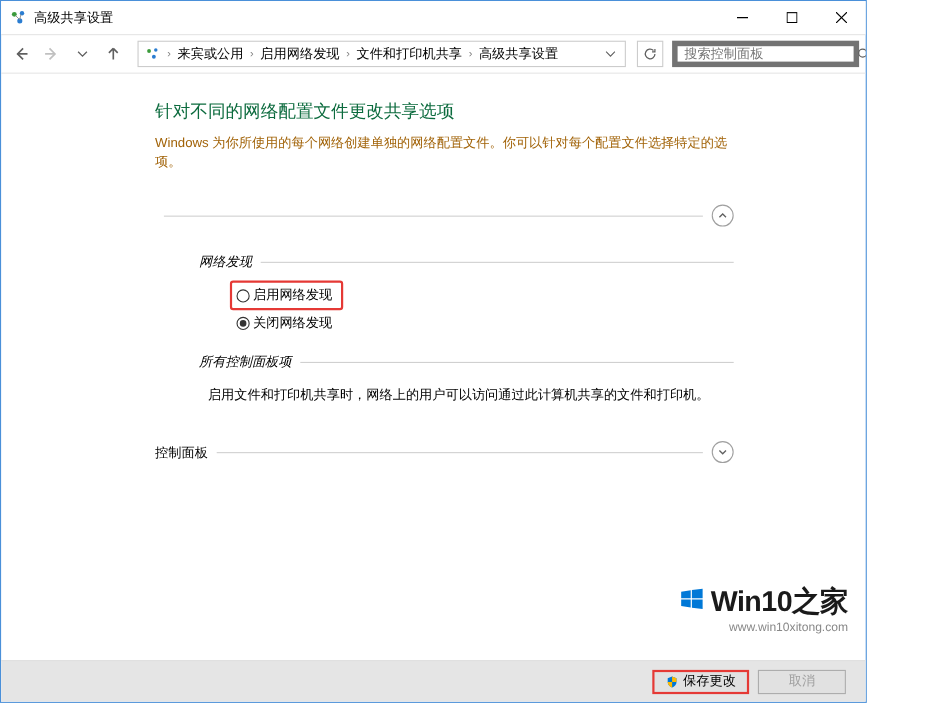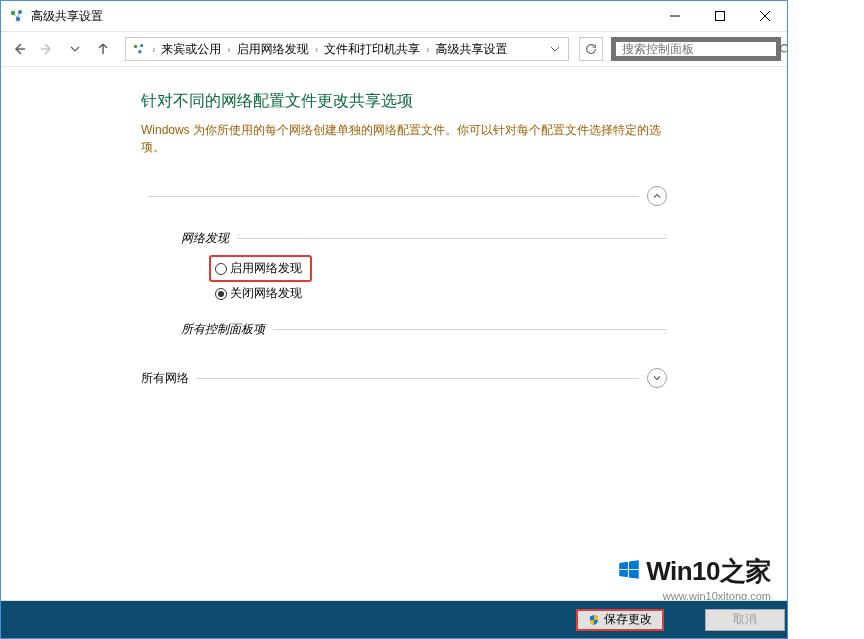--- a/index.html
+++ b/index.html
@@ -42,28 +42,28 @@
   .section-title { font-size: 12px; }
   .section-line { flex: 1; border-top: 1px solid #d0d0d0; margin-left: 8px; }
   .section-desc { font-size: 12px; padding: 4px 0 10px 24px; line-height: 1.6; }
   .radio-group { padding-left: 44px; }
   .radio-item { display: flex; align-items: center; gap: 3px; font-size: 12px; padding: 1px 0; }
   .radio-circle { width: 12px; height: 12px; border: 1px solid #333; border-radius: 50%; display: inline-flex; align-items: center; justify-content: center; flex-shrink: 0; }
   .radio-circle.selected::after { content: ""; width: 6px; height: 6px; background: #333; border-radius: 50%; }
   .highlight-box { display: inline-flex; border: 2px solid #e53935; border-radius: 3px; padding: 2px 8px 2px 4px; align-items: center; gap: 4px; }
 
   
-  .footer { height: 38px; background: #0c4a6e; border-top: 1px solid #e0e0e0; display: flex; align-items: center; justify-content: flex-end; padding: 0 2px; gap: 20px; position: relative; }
+  .footer { height: 38px; background: #e5e5e5; border-top: 1px solid #e0e0e0; display: flex; align-items: center; justify-content: flex-end; padding: 0 18px; gap: 8px; position: relative; }
   .footer-btn { min-width: 80px; height: 22px; border: 1px solid #adadad; background: #e1e1e1; display: flex; align-items: center; justify-content: center; gap: 4px; font-size: 12px; cursor: pointer; padding: 0 10px; }
-  .footer-btn.disabled { color: #a0a0a0; cursor: default; margin-left: 21px; }
+  .footer-btn.disabled { color: #a0a0a0; cursor: default; }
   .footer-btn.highlighted { border: 2px solid #e53935; }
   .shield { width: 12px; height: 12px; }
 
   
-  .watermark { position: absolute; right: 16px; bottom: 36px; text-align: right; }
+  .watermark { position: absolute; right: 16px; bottom: 61px; text-align: right; }
   .watermark .big { font-size: 26px; font-weight: 600; color: #1a1a1a; letter-spacing: -0.5px; }
   .watermark .small { font-size: 11px; color: #888; }
   .win-logo { display: inline-block; vertical-align: middle; margin-right: 4px; }
 </style>
 </head>
 <body>
 
 <div class="window">
 
   <div class="titlebar">
@@ -188,24 +188,25 @@
         <div class="radio-item" style="margin-top:2px; padding-left:6px">
           <span class="radio-circle selected"></span>
           <span>关闭网络发现</span>
         </div>
       </div>
 
       <div class="section-title-row" style="margin-top:18px">
         <span class="section-title">所有控制面板项</span>
         <span class="section-line"></span>
       </div>
+      <div class="section-desc">启用文件和打印机共享时，网络上的用户可以访问通过此计算机共享的文件和打印机。</div>
     </div>
 
     <div class="profile-header" style="margin-top:12px">
-      <span class="profile-label">所有网络</span>
+      <span class="profile-label">控制面板</span>
       <span class="profile-line"></span>
       <span class="chevron-circle">
         <svg width="10" height="10" viewBox="0 0 10 10">
             <path d="M2 3.5 L5 6.5 L8 3.5" fill="none" stroke="#606060" stroke-width="1.2"></path>
           </svg>
       </span>
     </div>
 
   </div>
 

